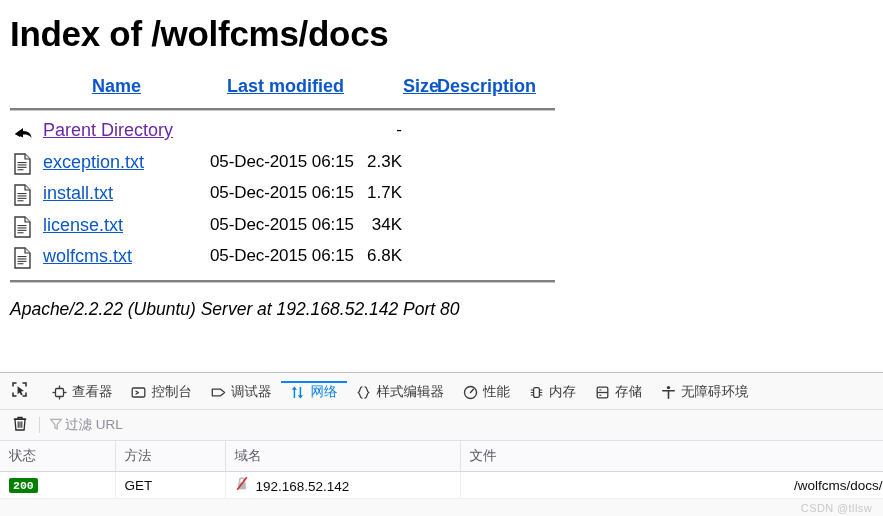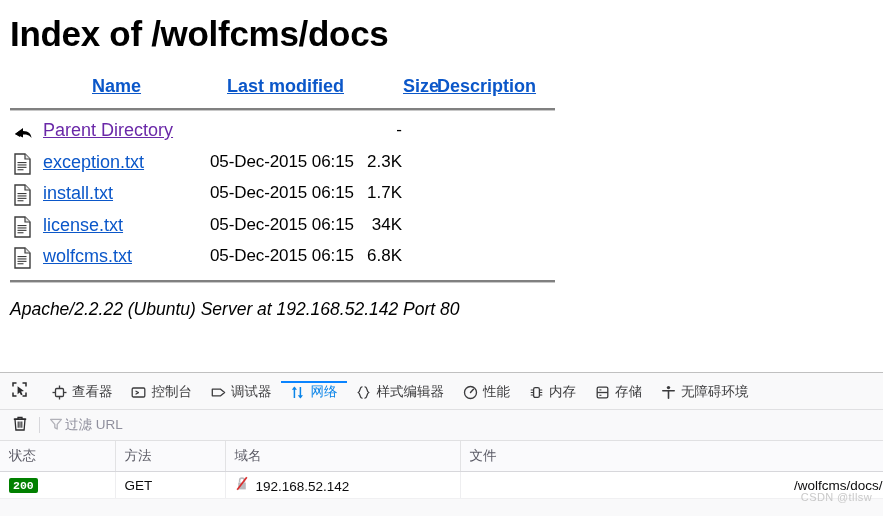--- a/index.html
+++ b/index.html
@@ -263,21 +263,21 @@
   }
   .domain-cell {
     display: flex;
     align-items: flex-end;
     gap: 7px;
   }
 
   .watermark {
     position: absolute;
     right: 11px;
-    bottom: 14px;
+    bottom: 3px;
     color: #c9c9c9;
     font-size: 11px;
     letter-spacing: 0.4px;
     font-family: "Liberation Sans", sans-serif;
   }
 </style>
 </head>
 <body>
 
 <div class="page">

